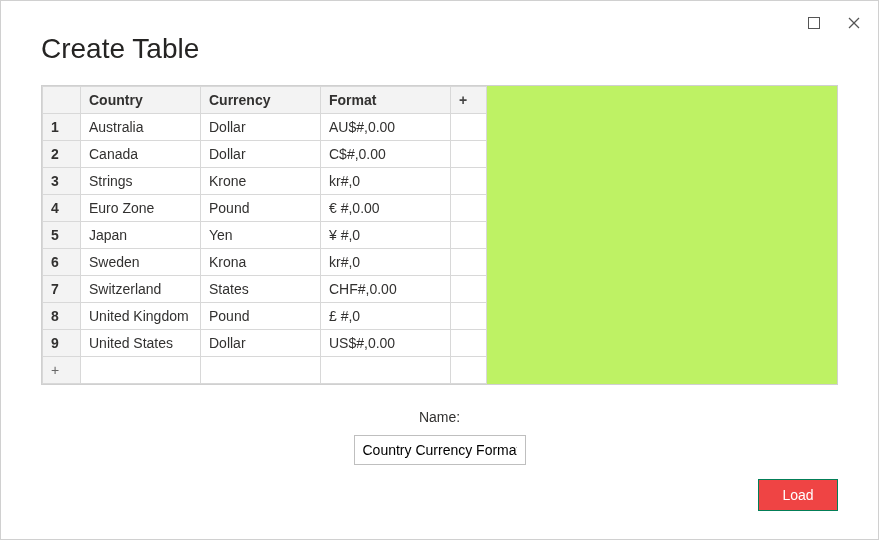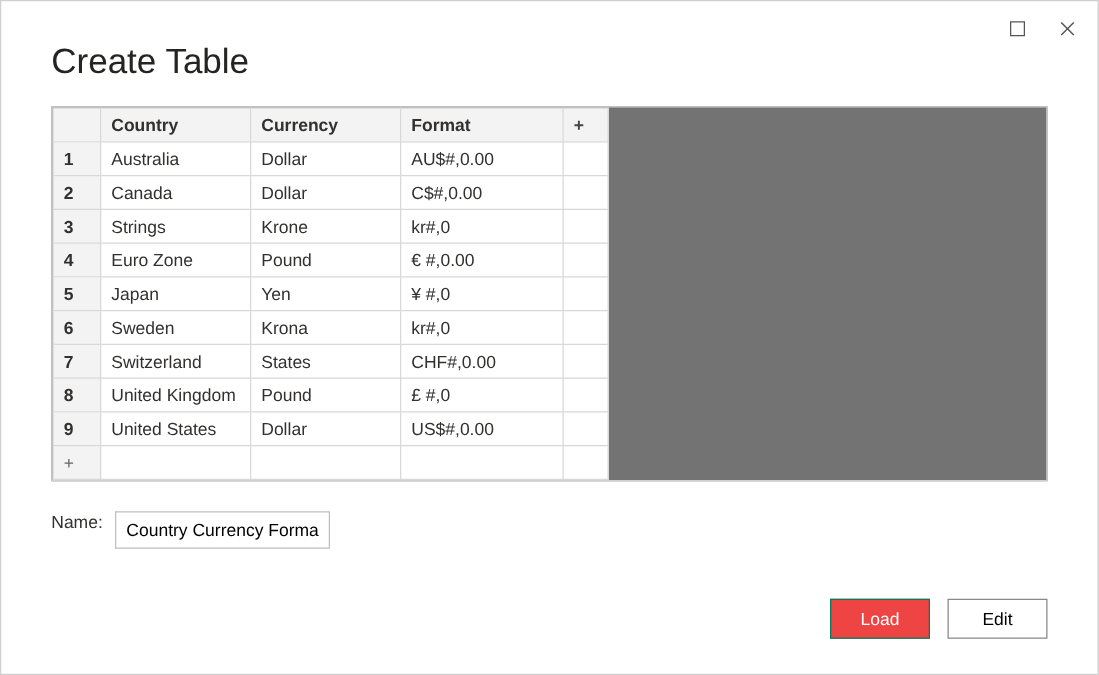--- a/index.html
+++ b/index.html
@@ -34,21 +34,21 @@
       color: #555;
     }
     .win-btn svg { width: 14px; height: 14px; }
     .dialog-title {
       font-size: 28px;
       font-weight: 400;
       margin: 12px 0 20px 0;
       color: #252423;
     }
     .grid-area {
-      background: #737373;
+      background: #bef264;
       border: 1px solid #d0d0d0;
       padding: 0;
       height: 300px;
       overflow: hidden;
     }
     table.grid {
       border-collapse: collapse;
       background: #fff;
       table-layout: fixed;
     }
@@ -68,22 +68,23 @@
     .col-country { width: 120px; }
     .col-currency { width: 120px; }
     .col-format { width: 130px; }
     .col-plus { width: 36px; text-align: center; }
     td.rownum { background: #f3f3f3; text-align: center; font-weight: 600; }
     td.addrow { text-align: center; background:#f3f3f3; color:#666; }
     th.addcol { text-align:center; font-weight: 400; color:#444;}
     .name-row {
       margin-top: 24px;
       display: flex;
-      align-items: flex-start;
+      align-items: center;
       gap: 10px;
+      flex-direction: column;
     }
     .name-label { font-size: 14px; }
     .name-input {
       width: 172px;
       height: 30px;
       border: 1px solid #bfbfbf;
       padding: 4px 8px;
       font-family: inherit;
       font-size: 14px;
     }
@@ -217,16 +218,15 @@
     </table>
   </div>
 
   <div class="name-row">
     <span class="name-label">Name:</span>
     <input class="name-input" type="text" value="Country Currency Format Strings" style="">
   </div>
 
   <div class="button-row">
     <button class="btn btn-primary">Load</button>
-    <button class="btn">Edit</button>
   </div>
 
 </div>
 
 </body></html>

